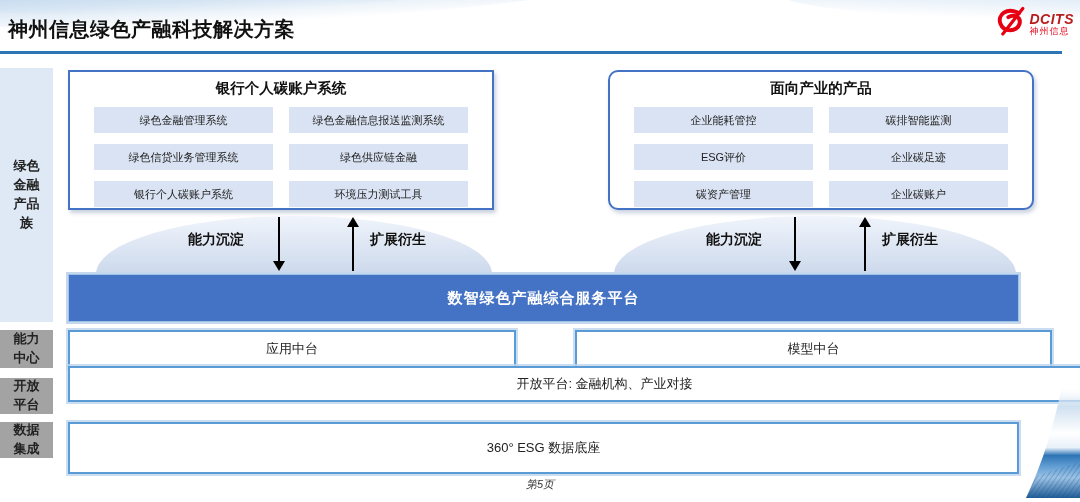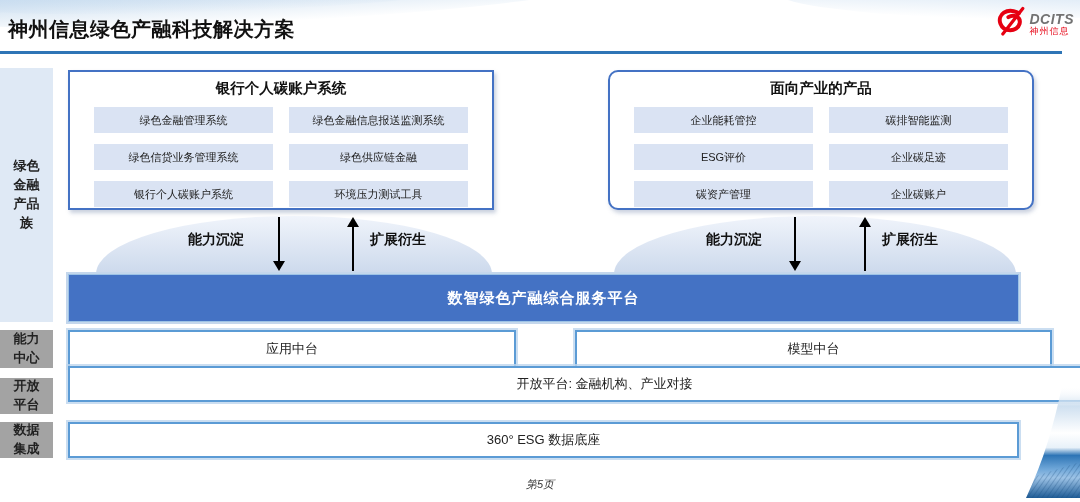--- a/index.html
+++ b/index.html
@@ -11,21 +11,21 @@
   .hdr-sw1 { position:absolute; top:-26px; left:-70px; width:680px; height:48px; border-radius:50%;
              background:linear-gradient(to bottom,#8fb8de,rgba(255,255,255,0)); transform:rotate(-3deg); opacity:.6; }
   .hdr-sw2 { position:absolute; top:-18px; left:-40px; width:500px; height:30px; border-radius:50%;
              background:linear-gradient(to bottom,#c7dcf0,rgba(255,255,255,0)); transform:rotate(-2deg); opacity:.8; }
   .hdr-sw3 { position:absolute; top:-16px; right:-60px; width:360px; height:34px; border-radius:50%;
              background:linear-gradient(to bottom,#a9c9e8,rgba(255,255,255,0)); transform:rotate(2deg); opacity:.5; }
   .title { position:absolute; left:8px; top:16px; font-size:20px; font-weight:bold; color:#111; letter-spacing:.5px; }
   .hdr-line { position:absolute; left:0; top:51px; width:1062px; height:3px; background:#2e75b6; }
   .logo { position:absolute; right:6px; top:6px; display:flex; align-items:center; gap:4px; }
   .logo-text { display:flex; flex-direction:column; line-height:1.05; }
-  .logo-en { color:#737373; font-weight:bold; font-style:italic; font-size:14px; letter-spacing:.5px; }
+  .logo-en { color:#b91c1c; font-weight:bold; font-style:italic; font-size:14px; letter-spacing:.5px; }
   .logo-cn { color:#e60012; font-size:9px; letter-spacing:1px; }
 
   
   .side-label { position:absolute; left:0; width:53px; display:flex; align-items:center; justify-content:center;
                 font-weight:bold; font-size:13px; color:#222; text-align:center; }
   .side-label .wrap { width:32px; line-height:1.45; word-break:break-all; }
   .side-blue { background:#dfe9f5; }
   .side-peach { background:#a3a3a3; }
   .lbl-family { top:68px; height:254px; }
   .lbl-cap { top:330px; height:38px; }
@@ -52,21 +52,21 @@
   .platform { position:absolute; left:68px; top:274px; width:951px; height:48px; background:#4472c4;
               border:1px solid #9dc3e6; box-shadow:0 0 0 2px #c4d7ec; display:flex; align-items:center; justify-content:center; }
   .platform span { color:#fff; font-weight:bold; font-size:15px; letter-spacing:1px; }
 
   
   .row-box { position:absolute; background:#fff; border:2px solid #5b9bd5; box-shadow:0 0 0 2px rgba(190,214,238,.8);
              display:flex; align-items:center; justify-content:center; font-size:13px; color:#222; }
   .box-app { left:68px; top:330px; width:448px; height:38px; }
   .box-model { left:542px; top:330px; width:477px; height:38px;margin-left:33px; }
   .box-open { left:68px; top:366px; width:1073px; height:36px;text-align:center; }
-  .box-data { left:68px; top:422px; width:951px; height:36px; }
+  .box-data { left:68px; top:422px; width:951px; height:52px; }
 
   
   .page-num { position:absolute; left:0; top:477px; width:1080px; text-align:center;
               font-style:italic; font-size:11px; color:#333; }
 
   .corner-swoosh { position:absolute; right:0; bottom:0; }
 </style>
 </head>
 <body>
 

